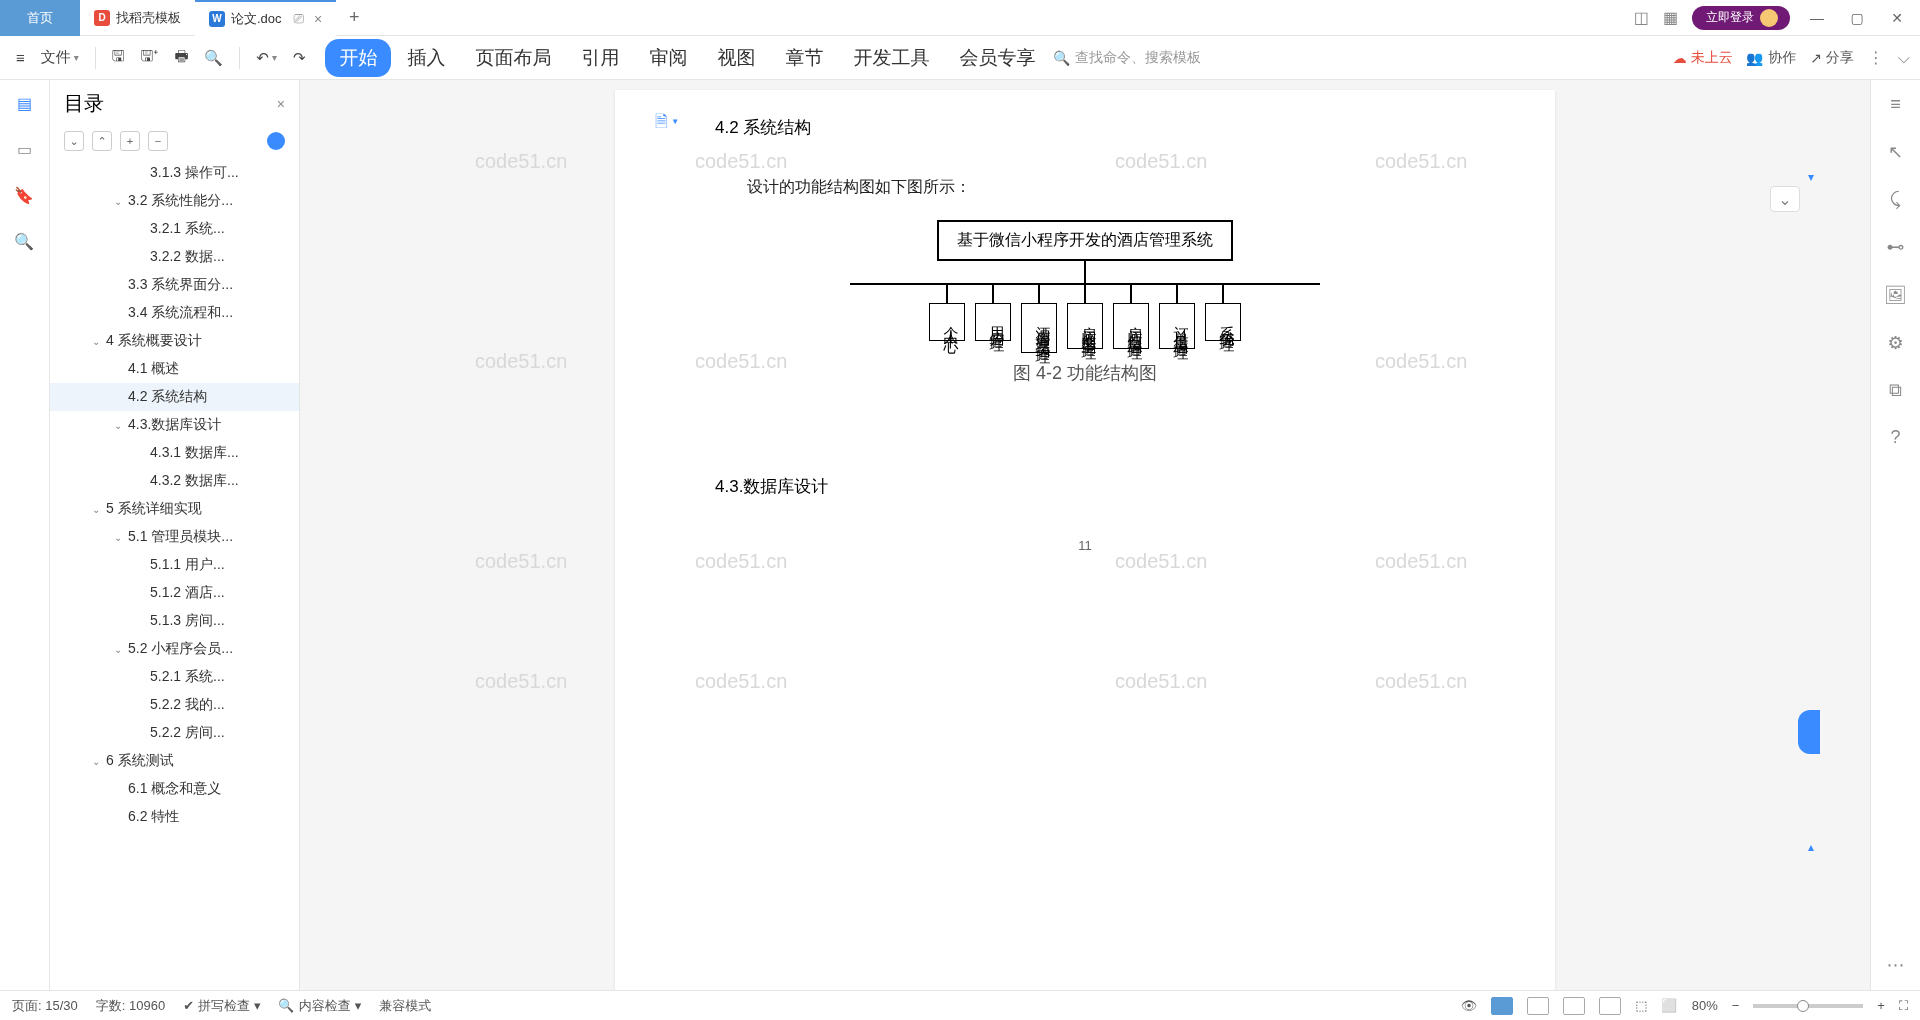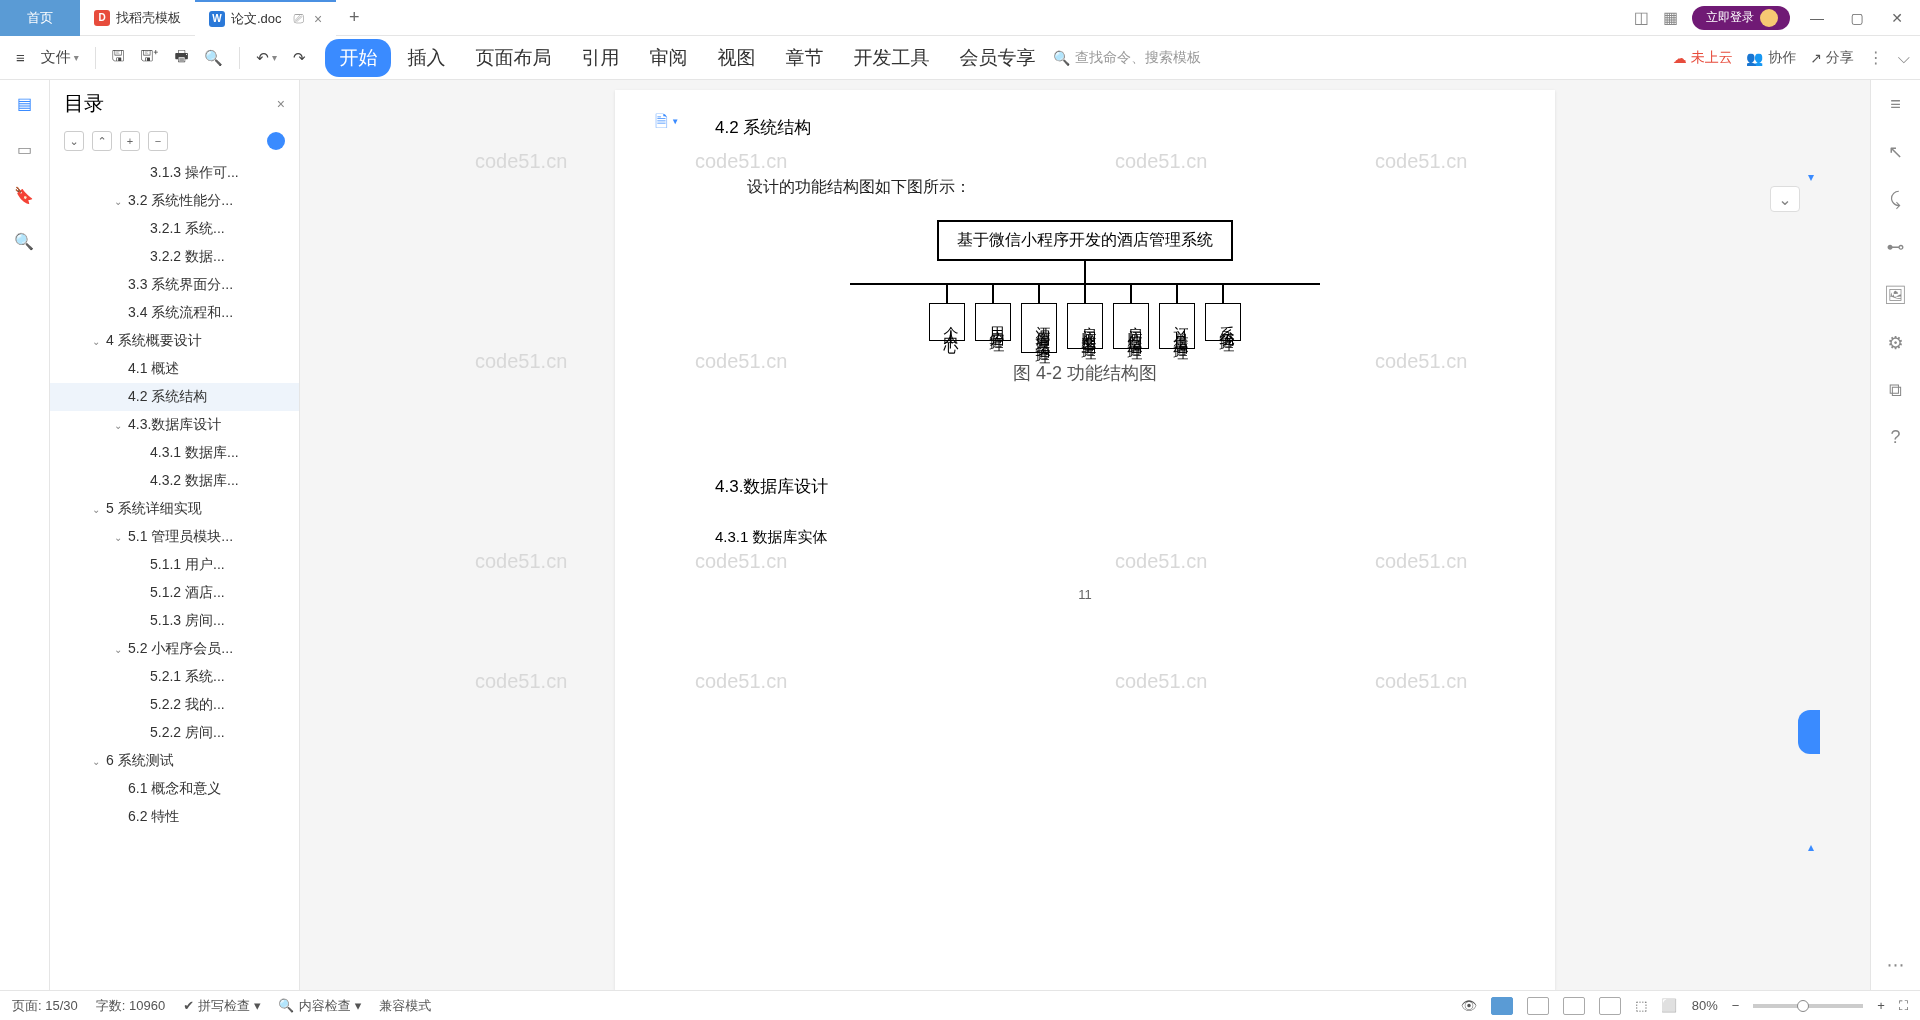--- a/index.html
+++ b/index.html
@@ -332,21 +332,20 @@
             <div class="diagram-branch">
               <div class="v"></div>
               <div class="diagram-box">系统管理</div>
             </div>
           </div>
         <div class="caption">图 4-2 功能结构图</div>
       </div>
 
 
       <div class="h2" style="margin-top:90px">4.3.数据库设计</div>
-      <div class="h2" style="font-size:15px;margin:10px 0 20px">4.3.1 数据库实体</div>
       <div class="page-num">11</div>
 
       <div class="wm" style="left:-140px;top:60px">code51.cn</div>
       <div class="wm" style="left:80px;top:60px">code51.cn</div>
       <div class="wm" style="left:500px;top:60px">code51.cn</div>
       <div class="wm" style="left:760px;top:60px">code51.cn</div>
       <div class="wm" style="left:-140px;top:260px">code51.cn</div>
       <div class="wm" style="left:80px;top:260px">code51.cn</div>
       <div class="wm" style="left:760px;top:260px">code51.cn</div>
       <div class="wm" style="left:-140px;top:460px">code51.cn</div>

